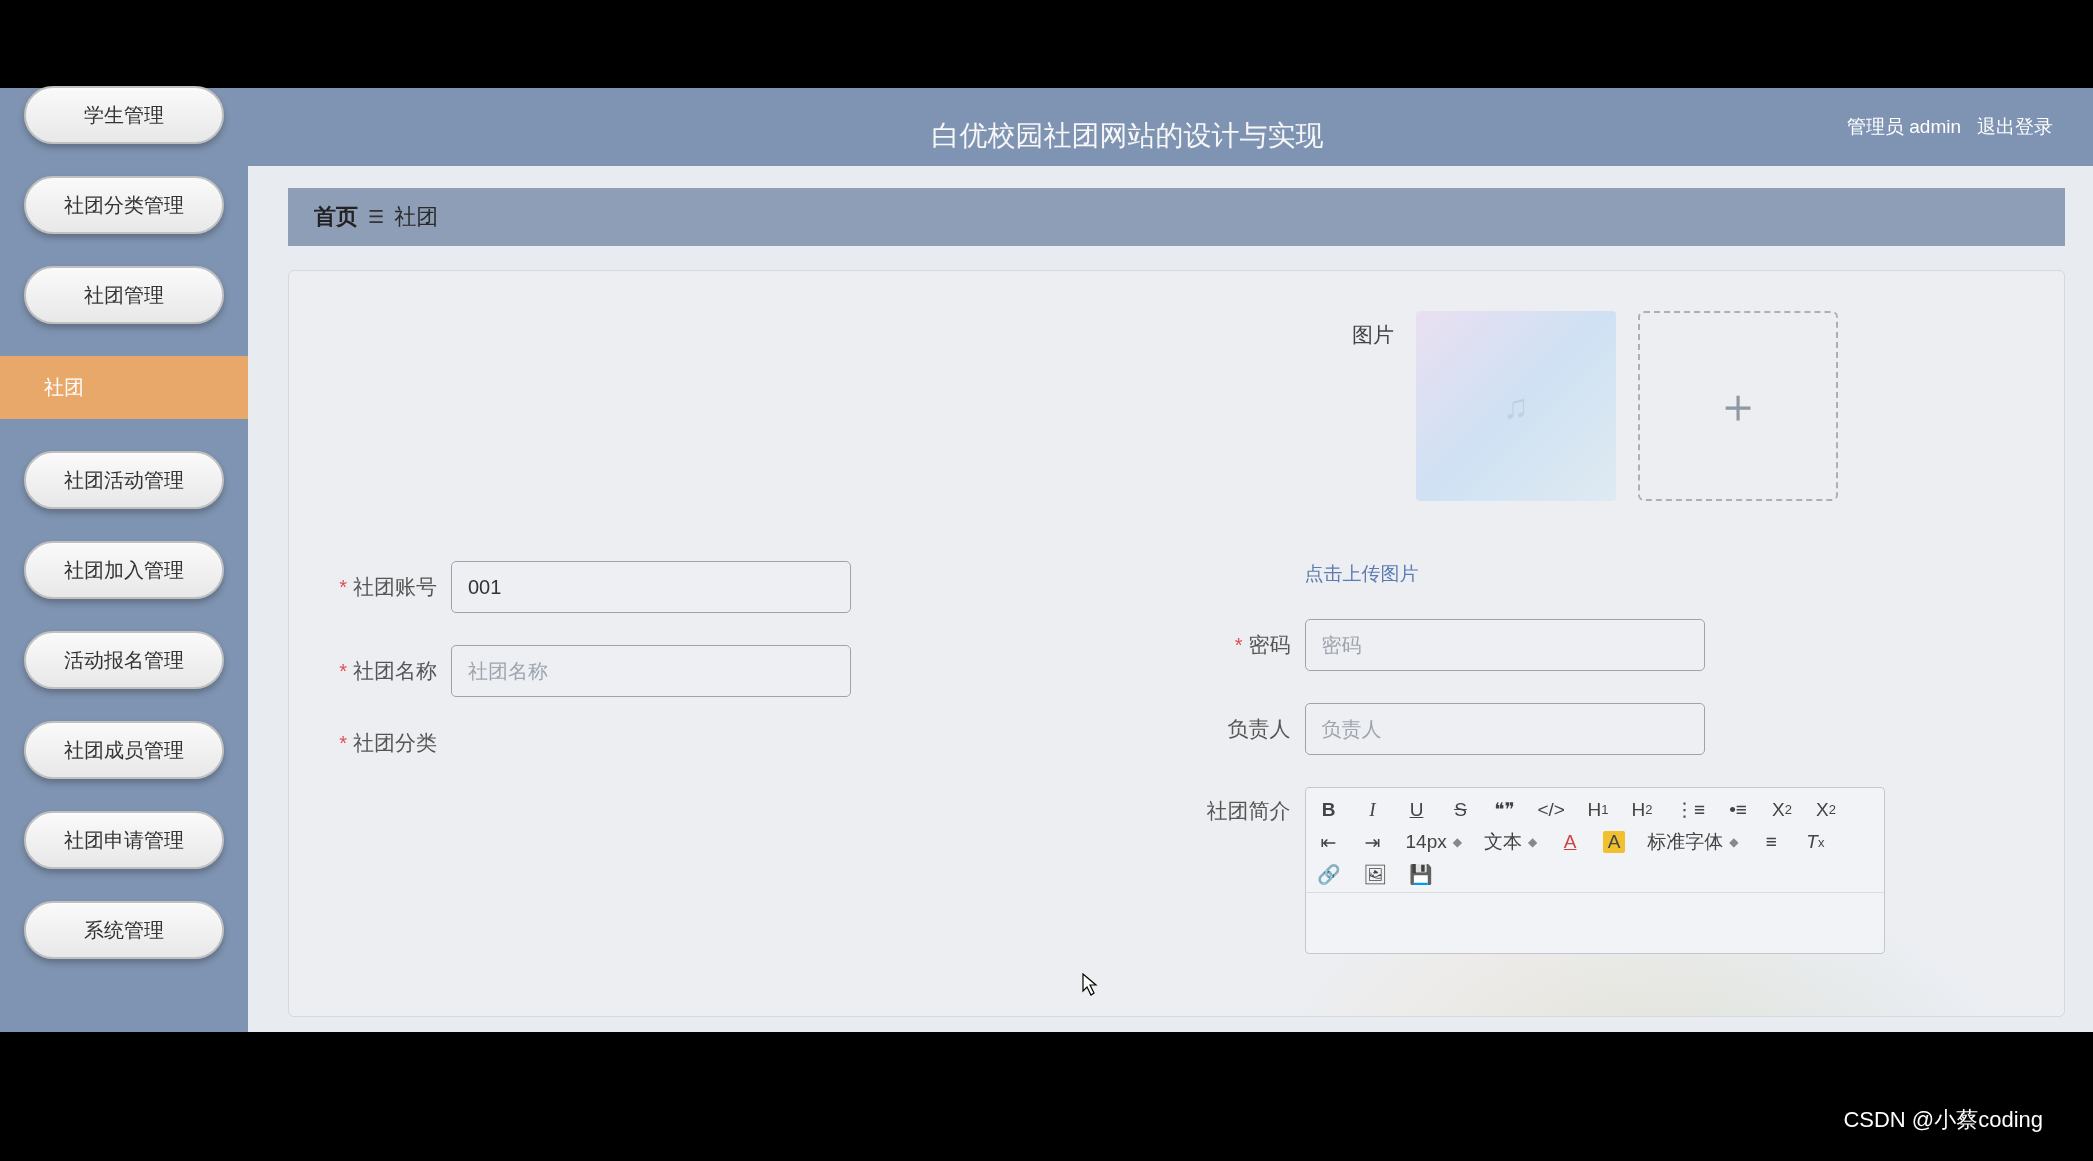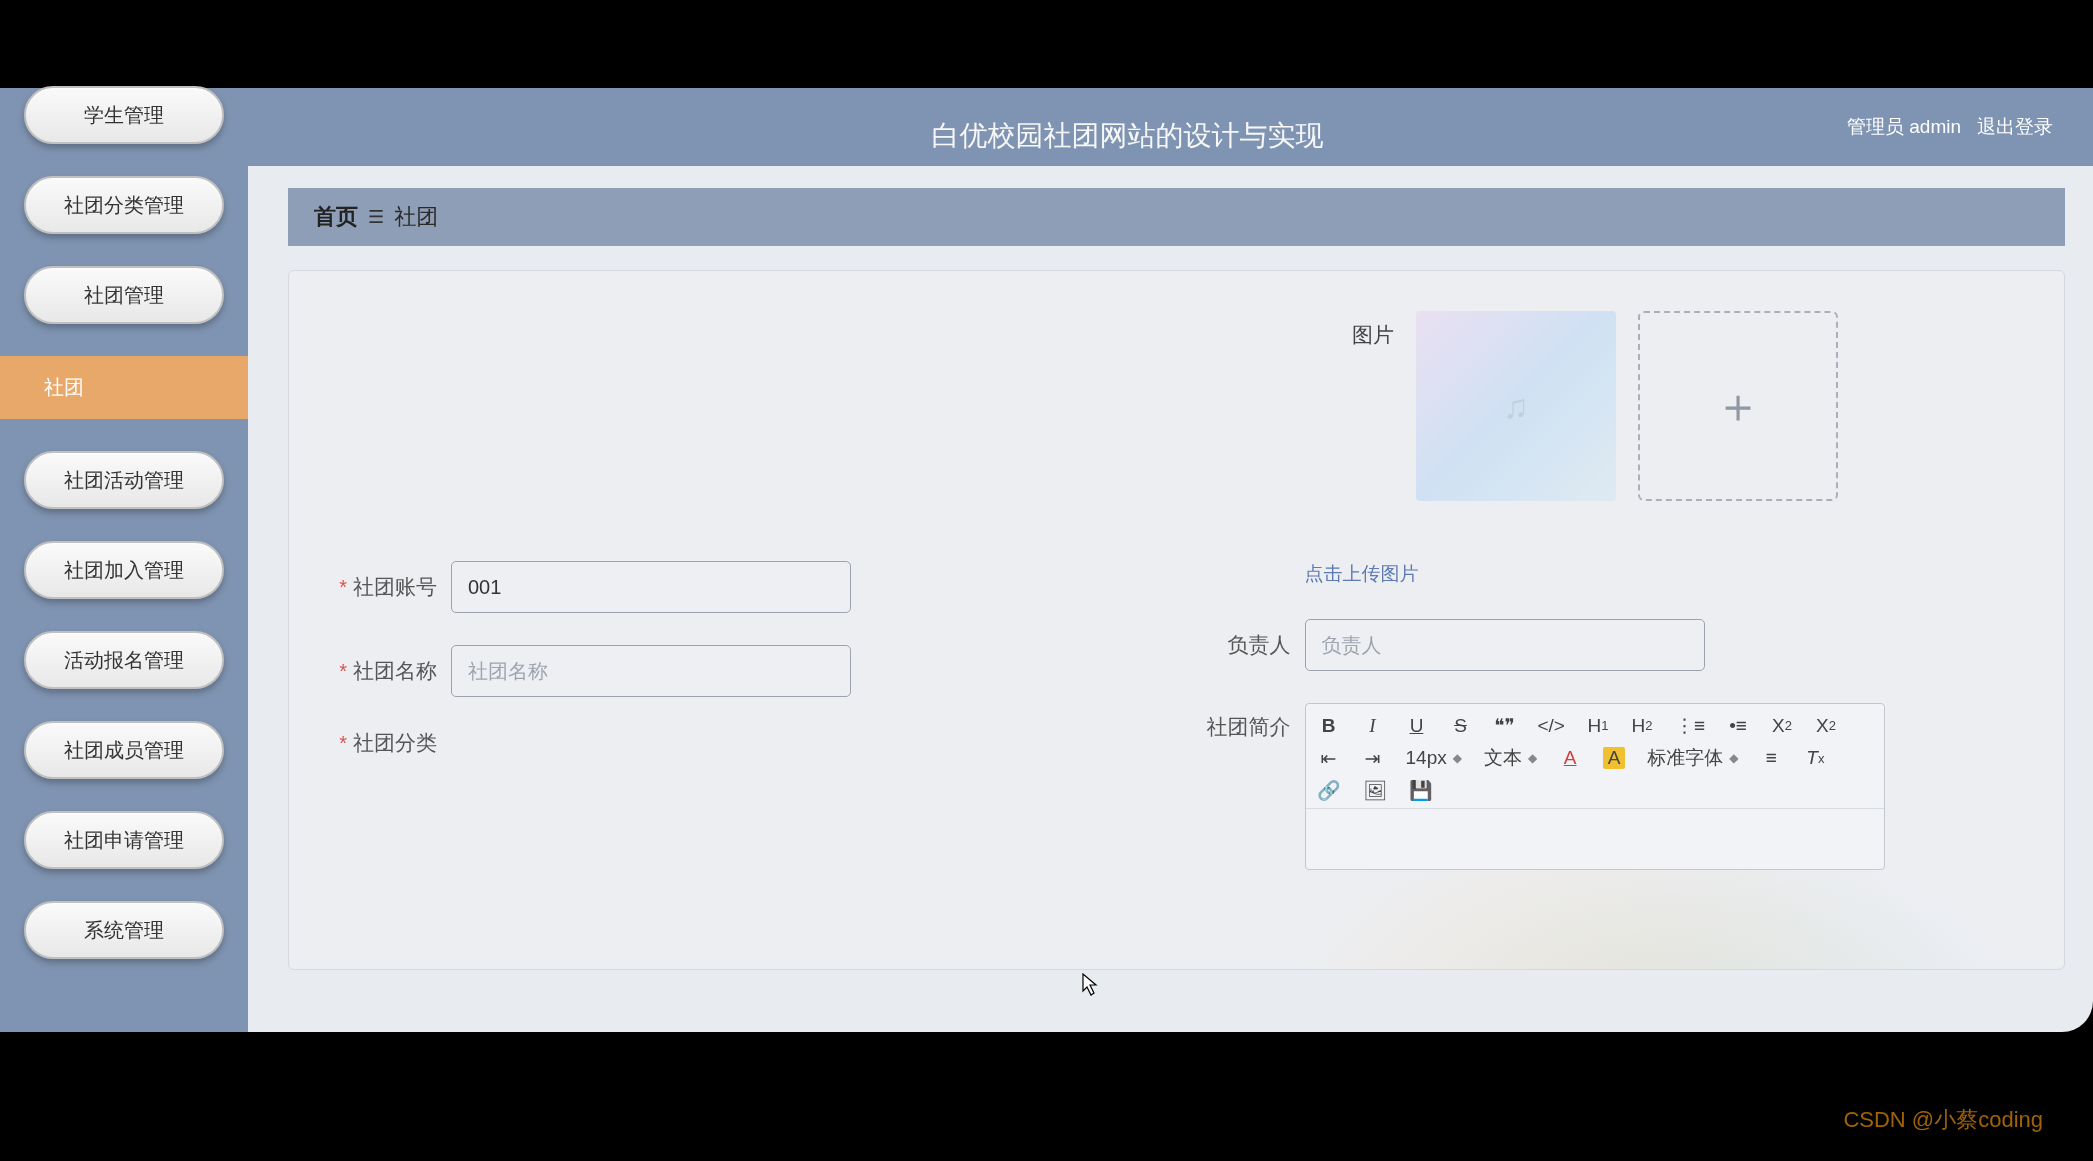--- a/index.html
+++ b/index.html
@@ -12,21 +12,20 @@
       position: relative;
     }
     .app-window {
       position: absolute;
       left: 0;
       top: 88px;
       width: 2093px;
       height: 944px;
       background: #e8ebf0;
       display: flex;
-      border-radius: 31px;
     }
     .sidebar {
       width: 248px;
       background: #7f94b2;
       padding-top: 0;
       display: flex;
       flex-direction: column;
       gap: 32px;
     }
     .sidebar-pill {
@@ -241,21 +240,21 @@
       left: 793px;
       top: 702px;
       font-size: 22px;
       color: #000;
       pointer-events: none;
     }
     .watermark {
       position: absolute;
       right: 50px;
       bottom: 26px;
-      color: #a16207;
+      color: #ffffff;
       font-size: 22px;
     }
   </style>
 </head>
 <body>
 
 <div class="app-window">
 
   <div class="sidebar">
     <div class="sidebar-pill first">
@@ -326,20 +325,24 @@
           </div>
           <div class="form-row">
             <div class="form-label"><span class="req">*</span><span>社团分类</span></div>
           </div>
         </div>
 
         <div class="col col-right">
           <div class="form-row upload-hint-row">
             <div class="form-label"></div>
             <span class="upload-hint">点击上传图片</span>
+          </div>
+          <div class="form-row">
+            <div class="form-label"><span class="req">*</span><span>密码</span></div>
+            <input class="text-input" type="password" placeholder="密码" style="">
           </div>
           <div class="form-row">
             <div class="form-label"><span>负责人</span></div>
             <input class="text-input" placeholder="负责人" style="">
           </div>
           <div class="form-row intro-row">
             <div class="form-label" style="padding-top:10px;"><span>社团简介</span></div>
             <div class="rte">
               <div class="rte-toolbar">
                 <span class="rte-btn b">B</span>

